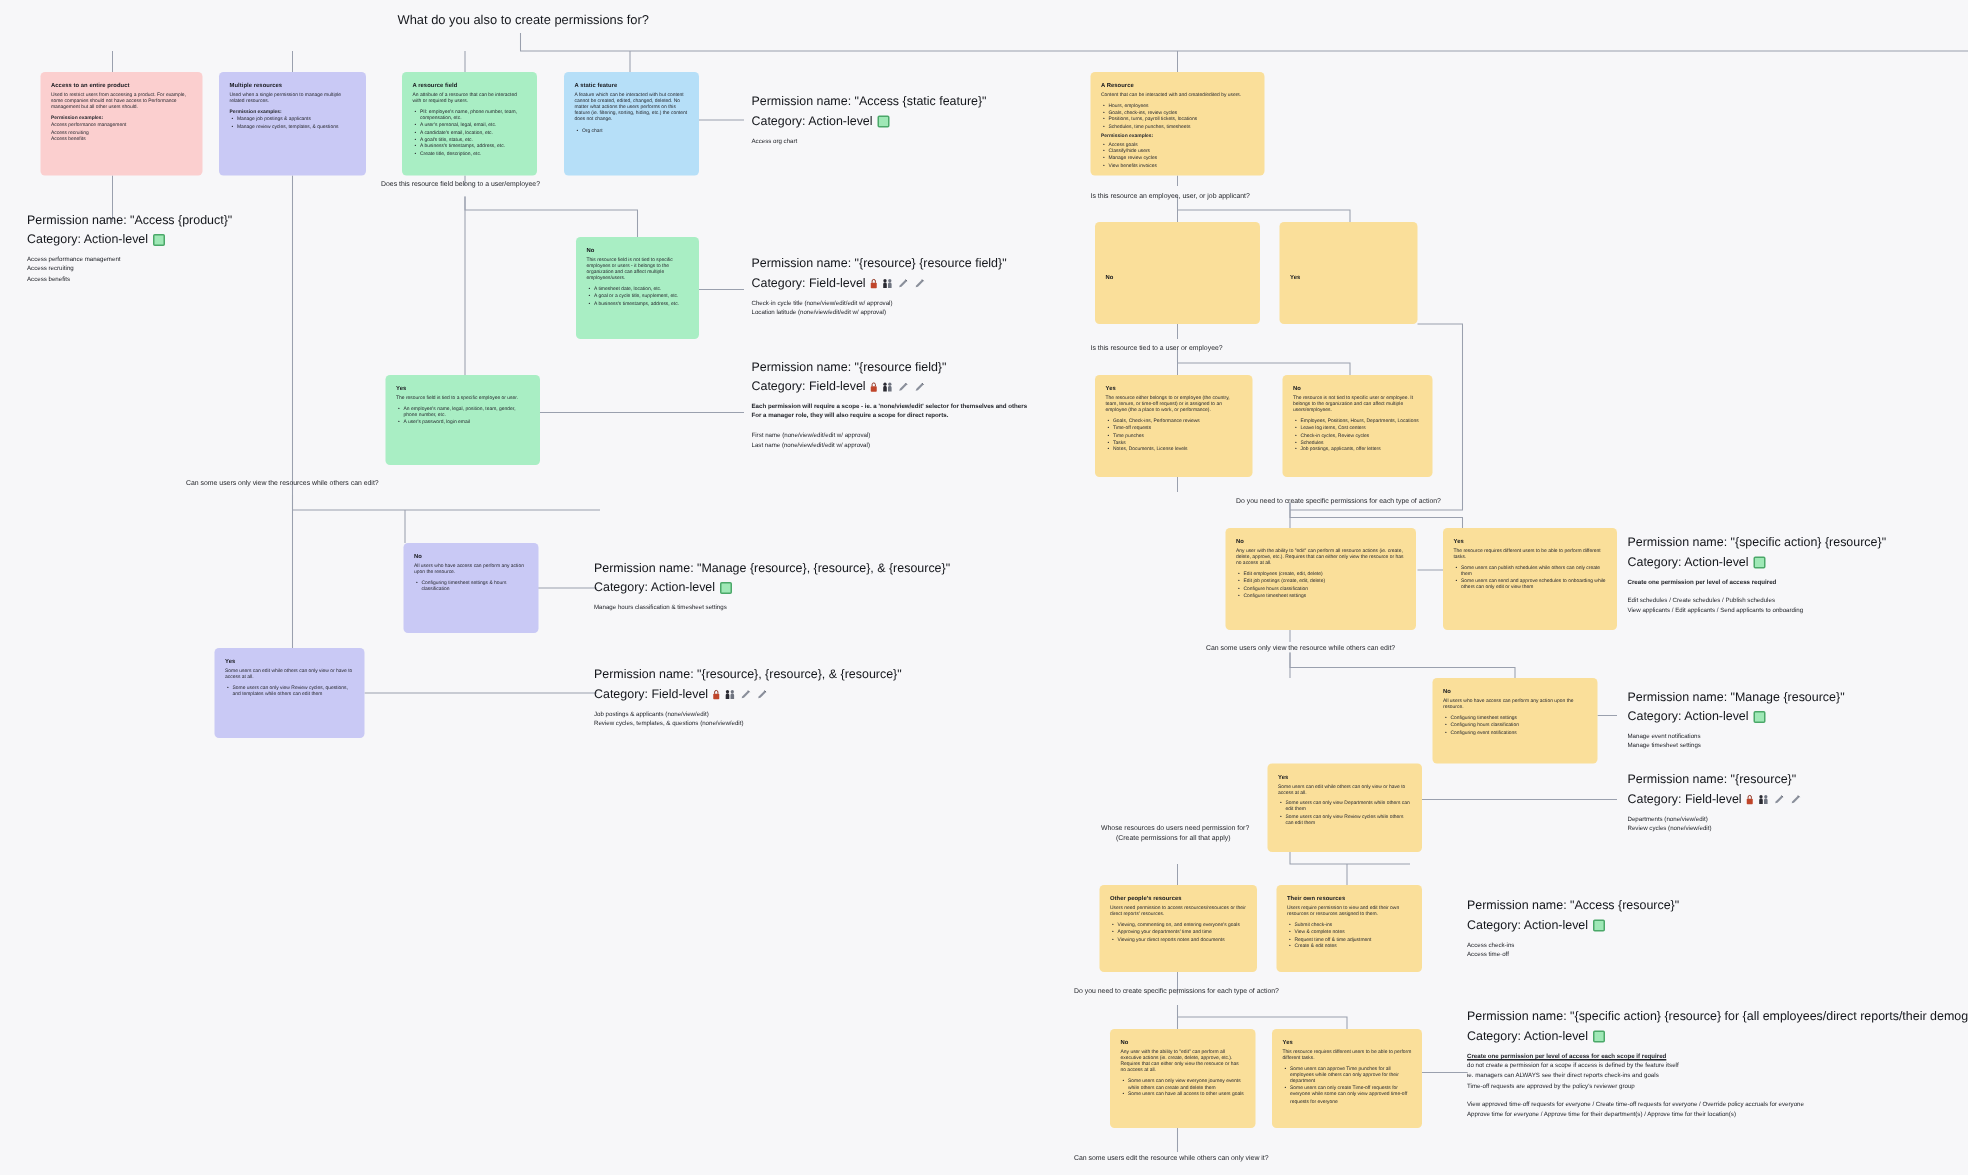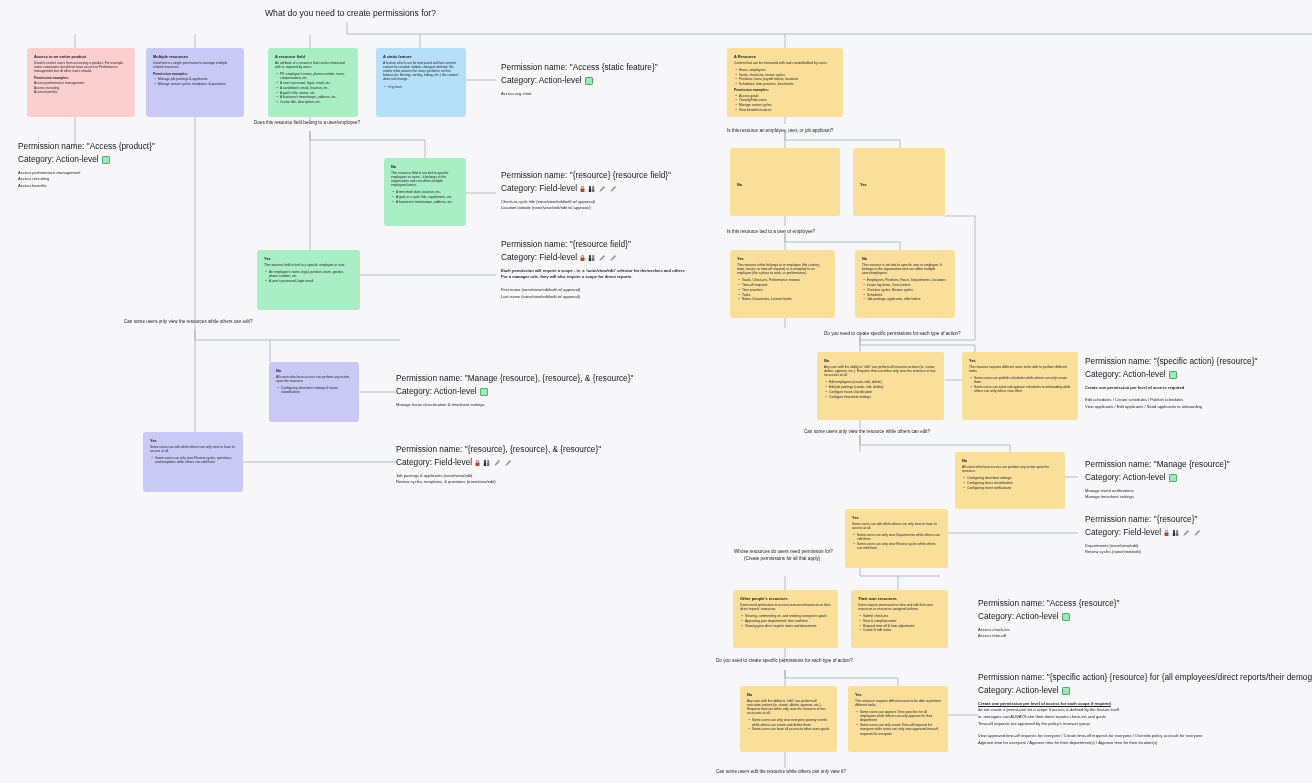--- a/index.html
+++ b/index.html
@@ -189,21 +189,21 @@
     <path d="M860 568 L860 576 L940 576"></path>
     <path d="M785 576 L785 590"></path>
     <path d="M898 576 L898 590"></path>
     <path d="M785 648 L785 663"></path>
     <path d="M785 670 L785 678 L898 678 L898 686"></path>
     <path d="M785 670 L785 686"></path>
     <path d="M948 715 L978 715"></path>
     <path d="M785 752 L785 768"></path>
   </svg>
 
-  <div class="title" style="left:265px; top:8px;">What do you need to create permissions for?</div>
+  <div class="title" style="left:265px; top:8px;">What do you also to create permissions for?</div>
 
   <div class="card pink" style="left:27px; top:48px; width:108px; height:69px;">
     <div class="ct">Access to an entire product</div>
     <div class="cd">Used to restrict users from accessing a product. For example, some companies should not have access to Performance management but all other users should.</div>
     <div class="sub">Permission examples:</div>
     <div class="cd" style="margin:0">Access performance management</div>
     <div class="cd" style="margin:0">Access recruiting</div>
     <div class="cd" style="margin:0">Access benefits</div>
   </div>
 

